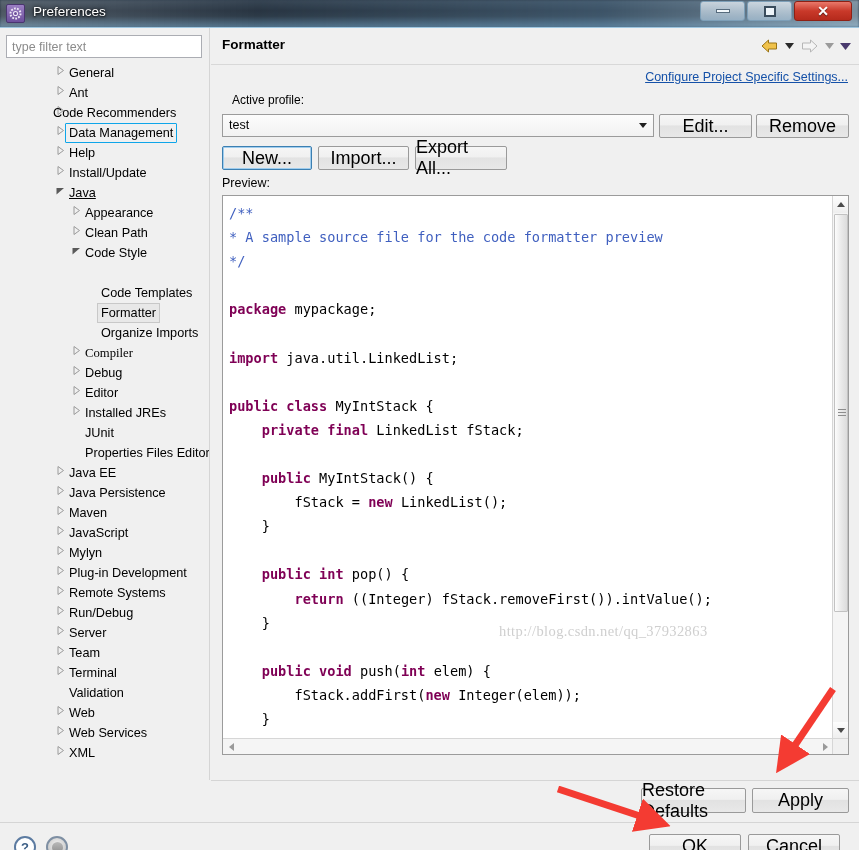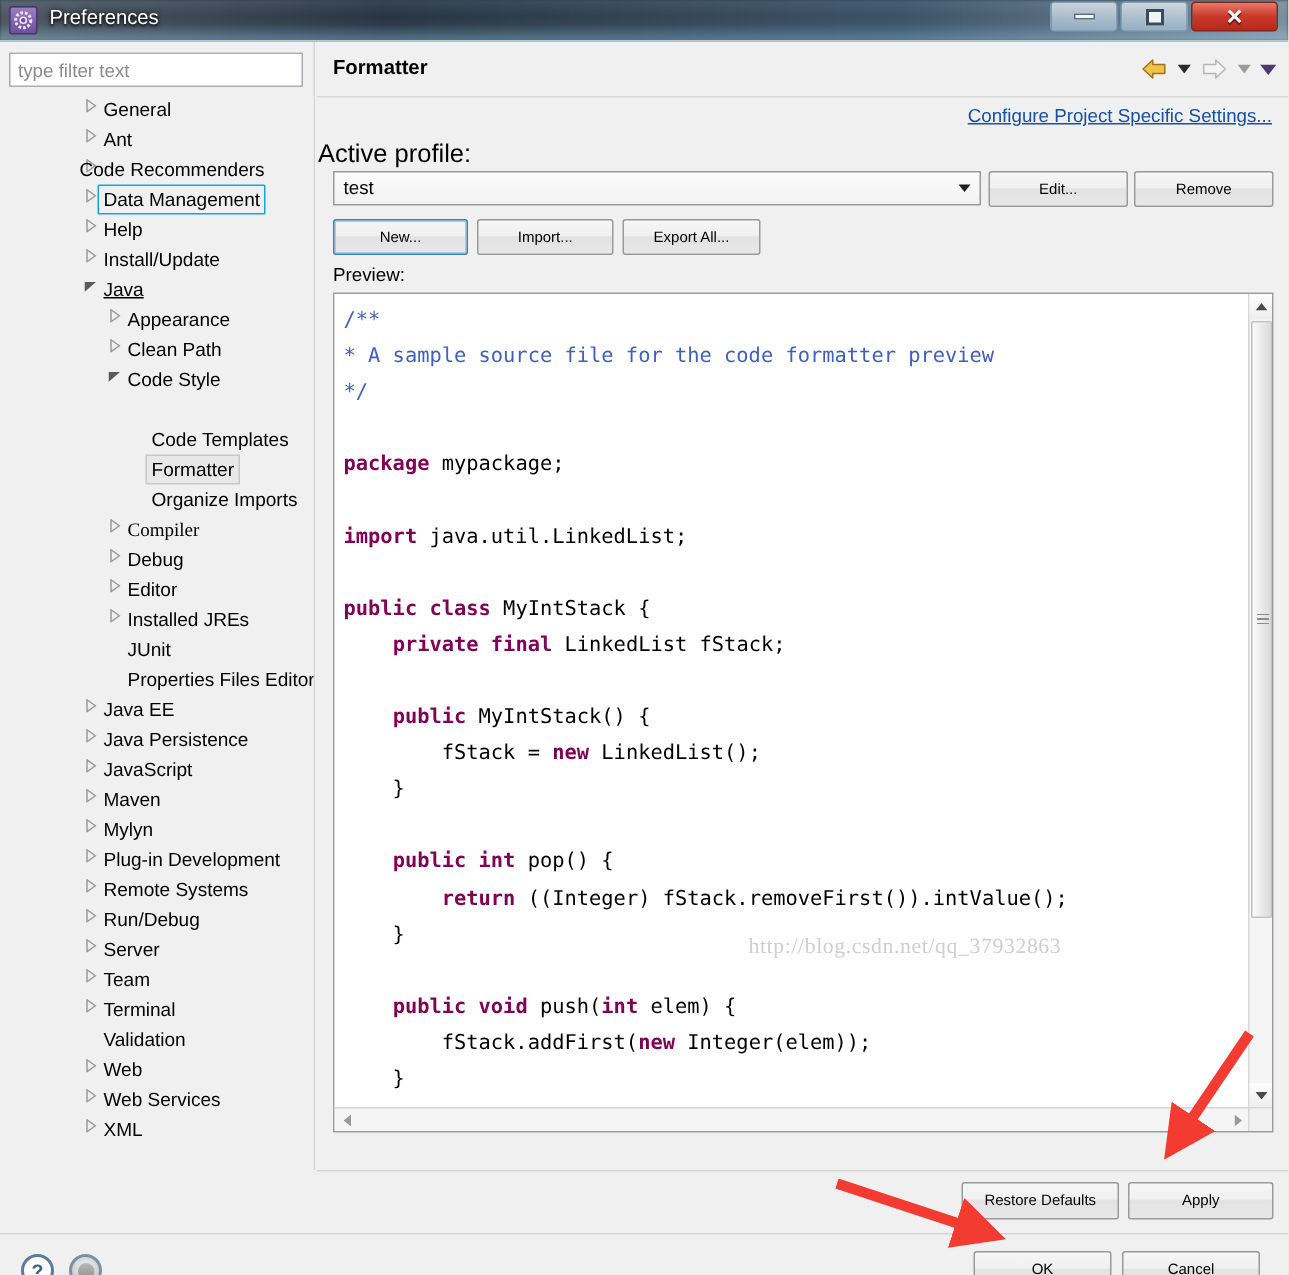--- a/index.html
+++ b/index.html
@@ -120,36 +120,36 @@
   #navtools {
     position: absolute; right: 8px; top: 7px; height: 22px;
     display: flex; align-items: center; gap: 4px;
   }
   .navarrow { width: 20px; height: 18px; display: flex; align-items: center; justify-content: center; }
   .navcaret { width: 12px; height: 18px; display: flex; align-items: center; justify-content: center; }
   #config-link {
     position: absolute; right: 11px; top: 42px;
     font-size: 12.5px; color: #1551a8; text-decoration: underline; cursor: pointer;
   }
-  #active-profile-label { position: absolute; left: 1px; top: 65px; font-size: 17px; }
+  #active-profile-label { position: absolute; left: 21px; top: 65px; font-size: 12px; }
   #profile-combo {
     position: absolute; left: 11px; top: 86px; width: 432px; height: 23px;
     background: linear-gradient(to bottom, #fcfcfc, #f2f2f2);
     border: 1px solid #9b9b9b;
   }
   #profile-combo .cval { position: absolute; left: 6px; top: 3px; font-size: 12.5px; }
   #profile-combo .carrow {
     position: absolute; right: 6px; top: 8px; width: 0; height: 0;
     border-left: 4px solid transparent; border-right: 4px solid transparent;
     border-top: 5px solid #1f1f1f;
   }
   .btn {
     background: linear-gradient(to bottom, #f6f6f6 0%, #f0f0f0 45%, #e2e2e2 50%, #e8e8e8 100%);
     border: 1px solid #9a9a9a; border-radius: 2px;
-    font-family: "Liberation Sans", sans-serif; font-size: 10px;
+    font-family: "Liberation Sans", sans-serif; font-size: 18px;
     color: #000; text-align: left; cursor: pointer;
     display: flex; align-items: center; justify-content: center;
   }
   .btn.focused { border: 1px solid #3c7fb1; box-shadow: 0 0 0 1px #9fcdee inset; }
   #btn-edit   { position: absolute; left: 448px; top: 86px; width: 93px; height: 24px; }
   #btn-remove { position: absolute; left: 545px; top: 86px; width: 93px; height: 24px; }
   #btn-new    { position: absolute; left: 11px;  top: 118px; width: 90px; height: 24px; }
   #btn-import { position: absolute; left: 107px; top: 118px; width: 91px; height: 24px; }
   #btn-export { position: absolute; left: 204px; top: 118px; width: 92px; height: 24px; }
   #preview-label { position: absolute; left: 11px; top: 148px; font-size: 12.5px; }
@@ -378,27 +378,27 @@
           <div class="tnode">
             <span class="arrow" style="left: 6px;"><svg width="9" height="9" viewBox="0 0 9 9">
                 <path d="M2 0.5 L7.5 4.5 L2 8.5 Z" fill="none" stroke="#9a9a9a" stroke-width="1"></path>
               </svg></span>
             <span class="lbl" style="left: 21px;">Java Persistence</span>
           </div>
           <div class="tnode">
             <span class="arrow" style="left: 6px;"><svg width="9" height="9" viewBox="0 0 9 9">
                 <path d="M2 0.5 L7.5 4.5 L2 8.5 Z" fill="none" stroke="#9a9a9a" stroke-width="1"></path>
               </svg></span>
+            <span class="lbl" style="left: 21px;">Maven</span>
+          </div>
+          <div class="tnode">
+            <span class="arrow" style="left: 6px;"><svg width="9" height="9" viewBox="0 0 9 9">
+                <path d="M2 0.5 L7.5 4.5 L2 8.5 Z" fill="none" stroke="#9a9a9a" stroke-width="1"></path>
+              </svg></span>
             <span class="lbl" style="left: 21px;">JavaScript</span>
-          </div>
-          <div class="tnode">
-            <span class="arrow" style="left: 6px;"><svg width="9" height="9" viewBox="0 0 9 9">
-                <path d="M2 0.5 L7.5 4.5 L2 8.5 Z" fill="none" stroke="#9a9a9a" stroke-width="1"></path>
-              </svg></span>
-            <span class="lbl" style="left: 21px;">Maven</span>
           </div>
           <div class="tnode">
             <span class="arrow" style="left: 6px;"><svg width="9" height="9" viewBox="0 0 9 9">
                 <path d="M2 0.5 L7.5 4.5 L2 8.5 Z" fill="none" stroke="#9a9a9a" stroke-width="1"></path>
               </svg></span>
             <span class="lbl" style="left: 21px;">Mylyn</span>
           </div>
           <div class="tnode">
             <span class="arrow" style="left: 6px;"><svg width="9" height="9" viewBox="0 0 9 9">
                 <path d="M2 0.5 L7.5 4.5 L2 8.5 Z" fill="none" stroke="#9a9a9a" stroke-width="1"></path>

